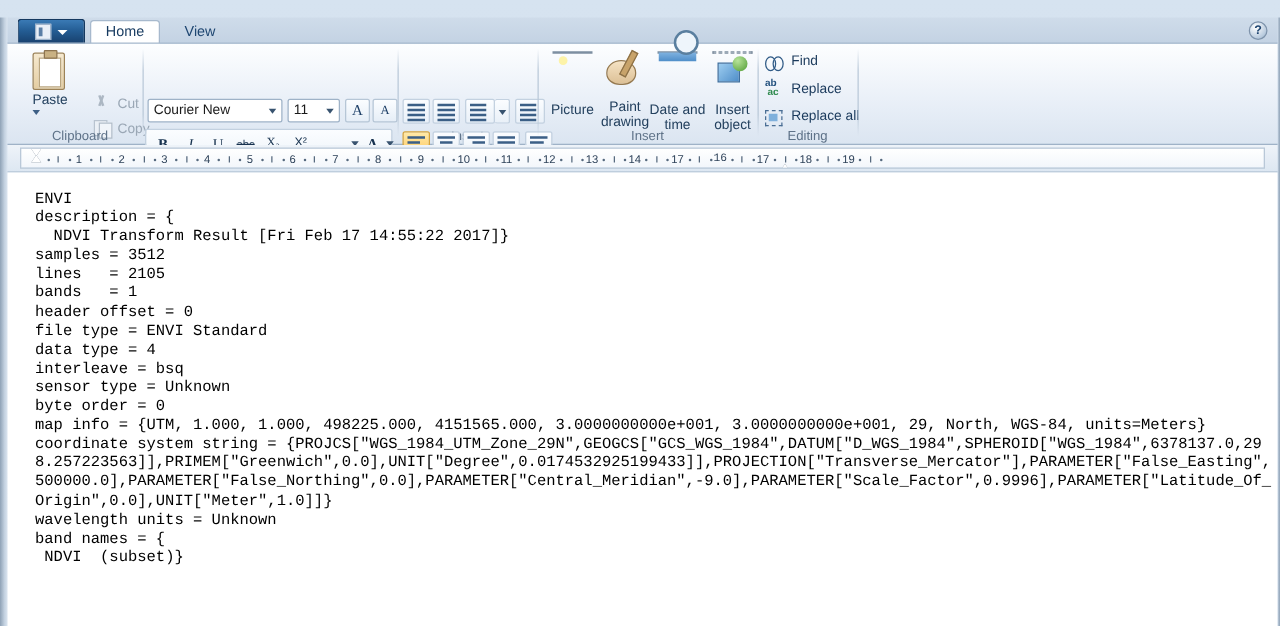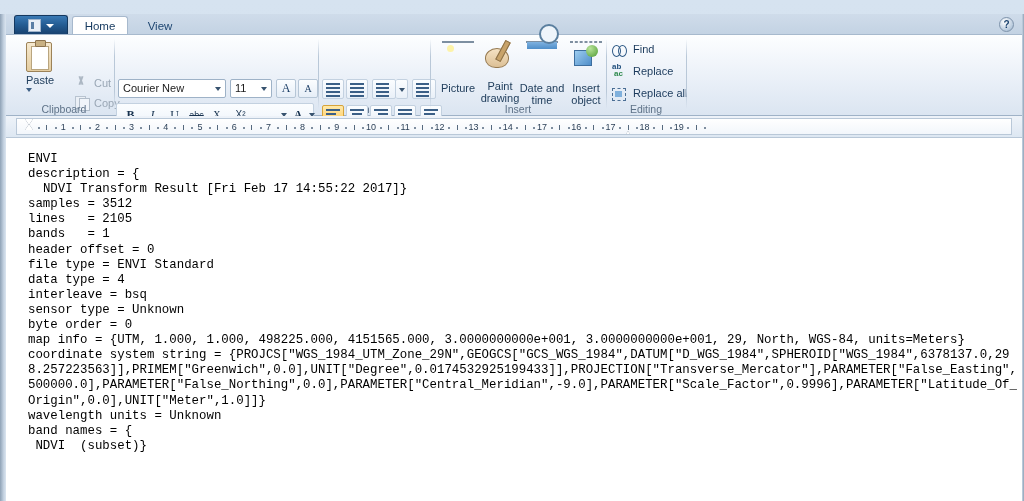--- a/index.html
+++ b/index.html
@@ -645,21 +645,21 @@
         <span class="tick-bar" style="left: 473.7px;"></span>
         <span class="tick-dot" style="left: 482.25px;"></span>
         <span class="tick-num" style="left: 490.8px;">14</span>
         <span class="tick-dot" style="left: 499.35px;"></span>
         <span class="tick-bar" style="left: 507.9px;"></span>
         <span class="tick-dot" style="left: 516.45px;"></span>
         <span class="tick-num" style="left: 525px;">17</span>
         <span class="tick-dot" style="left: 533.55px;"></span>
         <span class="tick-bar" style="left: 542.1px;"></span>
         <span class="tick-dot" style="left: 550.65px;"></span>
-        <span class="tick-num" style="left: 559.2px;">16</span>
+        <span class="tick-num" style="left: 559.2px; font-family: Liberation Mono, monospace;">16</span>
         <span class="tick-dot" style="left: 567.75px;"></span>
         <span class="tick-bar" style="left: 576.3px;"></span>
         <span class="tick-dot" style="left: 584.85px;"></span>
         <span class="tick-num" style="left: 593.4px;">17</span>
         <span class="tick-dot" style="left: 601.95px;"></span>
         <span class="tick-bar" style="left: 610.5px;"></span>
         <span class="tick-dot" style="left: 619.05px;"></span>
         <span class="tick-num" style="left: 627.6px;">18</span>
         <span class="tick-dot" style="left: 636.15px;"></span>
         <span class="tick-bar" style="left: 644.7px;"></span>

